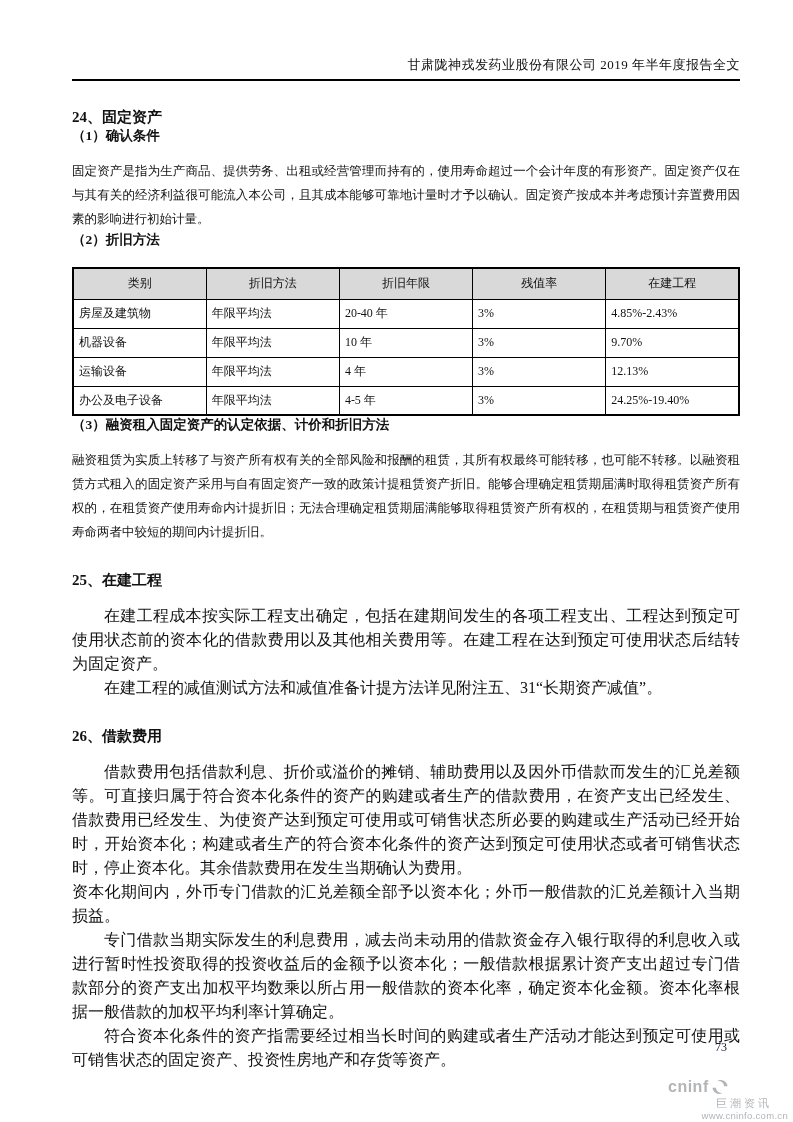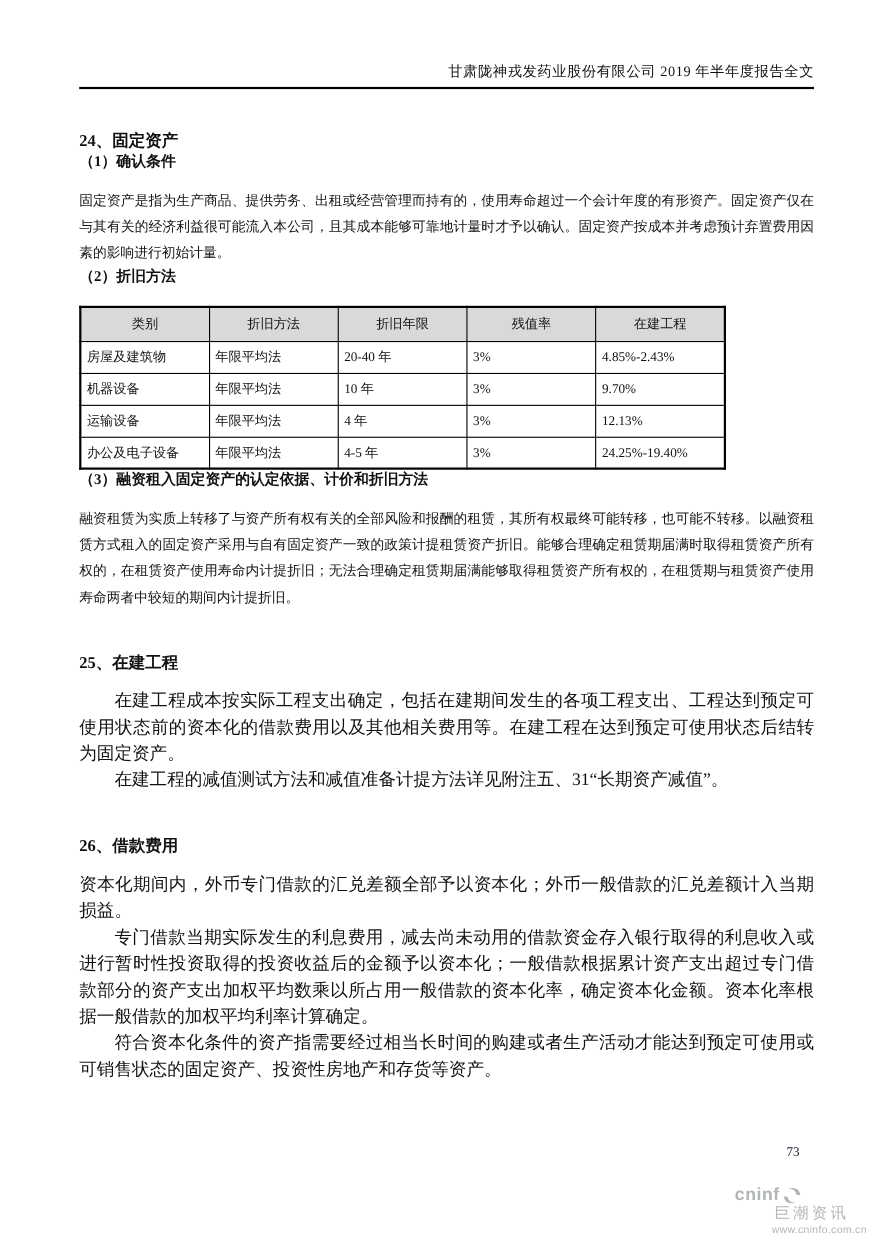--- a/index.html
+++ b/index.html
@@ -26,42 +26,42 @@
     padding-bottom: 5px;
   }
   .header-rule {
     border: none;
     border-top: 2px solid #000000;
     height: 0;
   }
   .sec-title {
     font-weight: bold;
     font-size: 15px;
-    margin-top: 38px;
+    margin-top: 27px;
   }
   .sub-title {
     font-weight: bold;
     font-size: 13.5px;
   }
   .body-text {
     margin-top: 14px;
     font-size: 12.5px;
     line-height: 24px;
     text-align: justify;
   }
   .para { 
     font-size: 16px;
     line-height: 24px;
     text-align: justify;
   }
   .para.indent { text-indent: 2em; }
   .para-group { margin-top: 14px; }
   table.dep-table {
     margin-top: 18px;
-    width: 588px;
+    width: 668px;
     border-collapse: collapse;
     table-layout: fixed;
     border: 2px solid #000000;
     font-size: 12px;
   }
   table.dep-table th {
     background: #d9d9d9;
     border: 1px solid #000000;
     height: 31px;
     font-weight: normal;
@@ -98,25 +98,24 @@
     align-items: center;
     gap: 2px;
   }
   .cninfo-logo .wordmark {
     font-weight: bold;
     font-size: 16px;
     letter-spacing: 0.5px;
   }
   .cninfo-logo .swirl-icon svg { display: block; }
   .cninfo-logo .subtext {
-    font-size: 14px;
+    font-size: 11px;
     letter-spacing: 3px;
     margin-top: 1px;
     margin-right: 16px;
-    font-family: Liberation Mono, monospace;
   }
   .cninfo-logo .url {
     font-size: 9.5px;
     letter-spacing: 0.3px;
     margin-top: 2px;
   }
 </style>
 </head>
 <body>
 
@@ -179,20 +178,21 @@
     <div class="body-text">融资租赁为实质上转移了与资产所有权有关的全部风险和报酬的租赁，其所有权最终可能转移，也可能不转移。以融资租赁方式租入的固定资产采用与自有固定资产一致的政策计提租赁资产折旧。能够合理确定租赁期届满时取得租赁资产所有权的，在租赁资产使用寿命内计提折旧；无法合理确定租赁期届满能够取得租赁资产所有权的，在租赁期与租赁资产使用寿命两者中较短的期间内计提折旧。</div>
 
     <div class="sec-title">25、在建工程</div>
     <div class="para-group">
       <div class="para indent">在建工程成本按实际工程支出确定，包括在建期间发生的各项工程支出、工程达到预定可使用状态前的资本化的借款费用以及其他相关费用等。在建工程在达到预定可使用状态后结转为固定资产。</div>
       <div class="para indent">在建工程的减值测试方法和减值准备计提方法详见附注五、31“长期资产减值”。</div>
     </div>
 
     <div class="sec-title">26、借款费用</div>
     <div class="para-group">
+      <div class="para indent">借款费用包括借款利息、折价或溢价的摊销、辅助费用以及因外币借款而发生的汇兑差额等。可直接归属于符合资本化条件的资产的购建或者生产的借款费用，在资产支出已经发生、借款费用已经发生、为使资产达到预定可使用或可销售状态所必要的购建或生产活动已经开始时，开始资本化；构建或者生产的符合资本化条件的资产达到预定可使用状态或者可销售状态时，停止资本化。其余借款费用在发生当期确认为费用。</div>
       <div class="para">资本化期间内，外币专门借款的汇兑差额全部予以资本化；外币一般借款的汇兑差额计入当期损益。</div>
       <div class="para indent">专门借款当期实际发生的利息费用，减去尚未动用的借款资金存入银行取得的利息收入或进行暂时性投资取得的投资收益后的金额予以资本化；一般借款根据累计资产支出超过专门借款部分的资产支出加权平均数乘以所占用一般借款的资本化率，确定资本化金额。资本化率根据一般借款的加权平均利率计算确定。</div>
       <div class="para indent">符合资本化条件的资产指需要经过相当长时间的购建或者生产活动才能达到预定可使用或可销售状态的固定资产、投资性房地产和存货等资产。</div>
     </div>
 
   </div>
 
   <div class="page-number">73</div>
 
   <div class="cninfo-logo">

